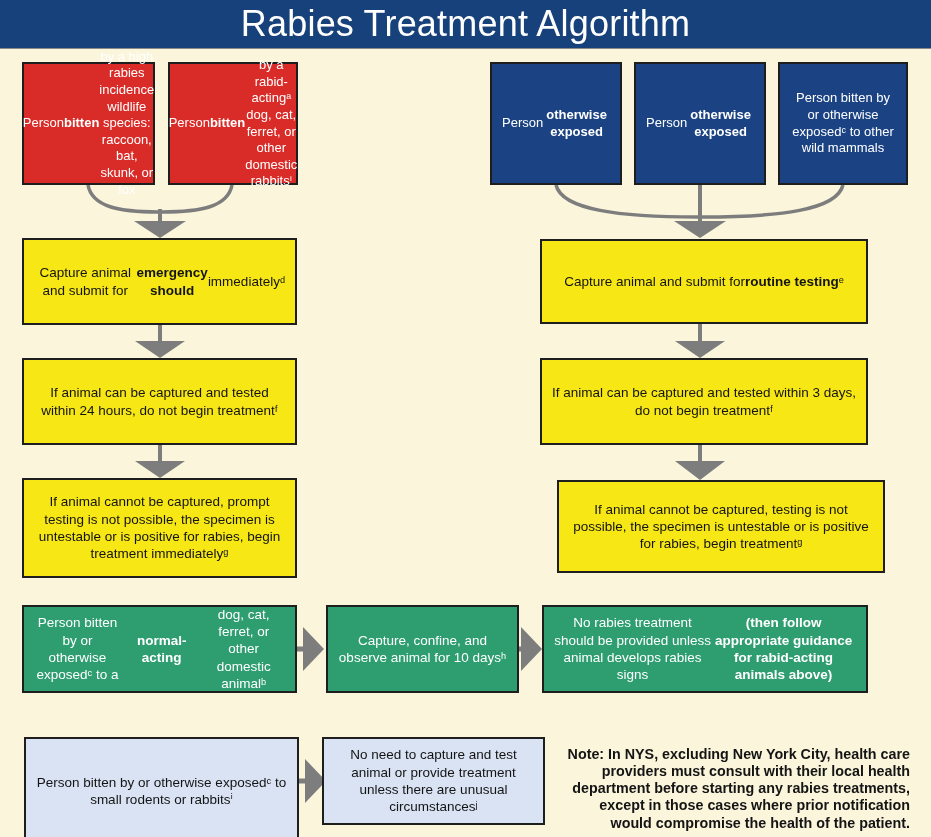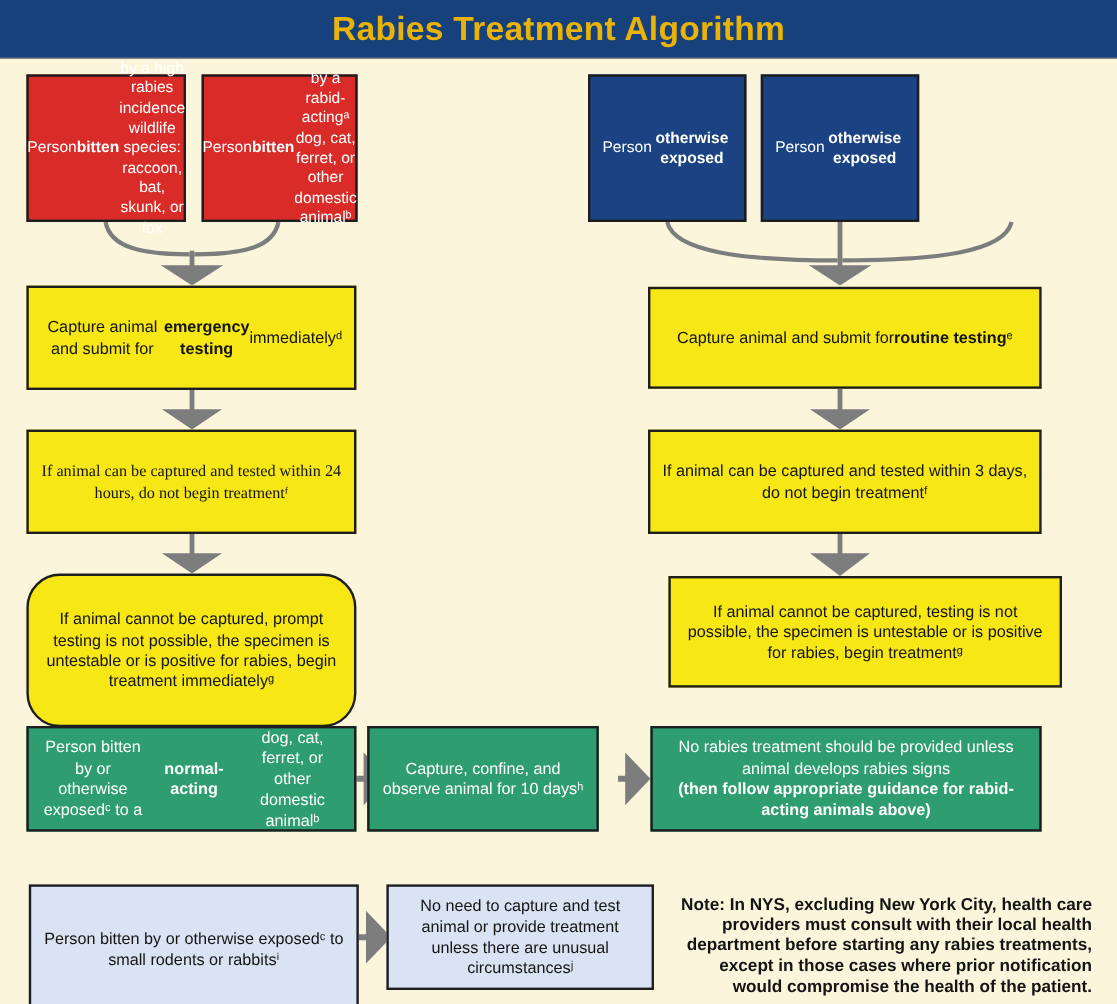--- a/index.html
+++ b/index.html
@@ -1,48 +1,48 @@
 <!DOCTYPE html>
 <html style="--bg: #FAF5DB; --header: #17417A; --navy: #1B4383; --red: #D92C28; --yellow: #F7E715; --green: #2E9E71; --lightblue: #D9E3F3; --arrow: #7D7D7D; --border: #1E1E1E; --ink: #141414;"><head>
 <meta charset="utf-8">
 <style>
   html,body{margin:0;padding:0;}
   body{font-family:"Liberation Sans","DejaVu Sans",sans-serif;}
   #stage{position:relative;width:931px;height:837px;background:var(--bg);overflow:hidden;}
   #header{position:absolute;left:0;top:0;width:931px;height:48px;background:var(--header);
     display:flex;align-items:center;justify-content:center;border-bottom:1px solid #8a8a8a;}
-  #title{color:#eab308;font-size:28px;font-weight:bold;letter-spacing:.2px;}
+  #title{color:#ffffff;font-size:36px;font-weight:normal;letter-spacing:.2px;}
   .arrows{position:absolute;left:0;top:0;pointer-events:none;}
   .arrows .ln{fill:none;stroke:var(--arrow);stroke-width:3.5px;}
   .arrows .stem{stroke:var(--arrow);stroke-width:4px;}
   .arrows .stemh{stroke:var(--arrow);stroke-width:5px;}
   .arrows .head{fill:var(--arrow);stroke:none;}
   .box{position:absolute;box-sizing:border-box;border:2px solid var(--border);
     display:flex;align-items:center;justify-content:center;text-align:center;
     padding:6px 10px;font-size:13.5px;line-height:1.28;}
   .red{background:var(--red);color:#fff;font-size:13px;}
   .navy{background:var(--navy);color:#fff;font-size:13px;}
   .yellow{background:var(--yellow);color:var(--ink);}
   .green{background:var(--green);color:#fff;}
   .lightblue{background:var(--lightblue);color:var(--ink);}
   .b{font-weight:bold;}
   #red1{left:22px;top:62px;width:133px;height:123px;}
   #red2{left:168px;top:62px;width:130px;height:123px;}
   #blue1{left:490px;top:62px;width:132px;height:123px;}
   #blue2{left:634px;top:62px;width:132px;height:123px;}
   #blue3{left:778px;top:62px;width:130px;height:123px;}
   #ly1{left:22px;top:238px;width:275px;height:87px;}
-  #ly2{left:22px;top:358px;width:275px;height:87px;font-family:Liberation Serif, serif;}
-  #ly3{left:22px;top:478px;width:275px;height:128px;border-radius:28px;}
+  #ly2{left:22px;top:358px;width:275px;height:87px;}
+  #ly3{left:22px;top:478px;width:275px;height:100px;}
   #ry1{left:540px;top:239px;width:328px;height:85px;}
   #ry2{left:540px;top:358px;width:328px;height:87px;justify-content:center;}
   #ry3{left:540px;top:480px;width:328px;height:93px;margin-left:17px;}
   #g1{left:22px;top:605px;width:275px;height:88px;gap:16px;}
-  #g2{left:306px;top:605px;width:193px;height:88px;text-align:center;}
-  #g3{left:542px;top:605px;width:326px;height:88px;flex-direction:column;}
+  #g2{left:326px;top:605px;width:193px;height:88px;text-align:center;}
+  #g3{left:542px;top:605px;width:326px;height:88px;}
   #lb1{left:24px;top:737px;width:275px;height:108px;}
   #lb2{left:322px;top:737px;width:223px;height:88px;}
   #note{position:absolute;left:558px;top:746px;width:352px;font-size:14.3px;
     line-height:1.2;color:var(--ink);font-weight:bold;text-align:right;}
 </style>
 </head>
 <body>
 
 <div id="stage">
 
@@ -94,34 +94,37 @@
   </svg>
 
   <div id="red1" class="box red">
       <span>Person </span>
       <span class="b">bitten</span>
       <span> by a high rabies incidence wildlife species: raccoon, bat, skunk, or fox</span>
     </div>
   <div id="red2" class="box red">
       <span>Person </span>
       <span class="b">bitten</span>
-      <span> by a rabid-actingᵃ dog, cat, ferret, or other domestic animalᵇ</span>
+      <span> by a rabid-actingᵃ dog, cat, ferret, or other domestic rabbitsⁱ</span>
     </div>
   <div id="blue1" class="box navy">
       <span>Person </span>
       <span class="b">otherwise exposed</span>
     </div>
   <div id="blue2" class="box navy">
       <span>Person </span>
       <span class="b">otherwise exposed</span>
     </div>
+  <div id="blue3" class="box navy">
+      <span>Person bitten by or otherwise exposedᶜ to other wild mammals</span>
+    </div>
 
   <div id="ly1" class="box yellow">
       <span>Capture animal and submit for </span>
-      <span class="b">emergency testing</span>
+      <span class="b">emergency should</span>
       <span> immediatelyᵈ</span>
     </div>
   <div id="ly2" class="box yellow">
       <span>If animal can be captured and tested within 24 hours, do not begin treatmentᶠ</span>
     </div>
   <div id="ly3" class="box yellow">
       <span>If animal cannot be captured, prompt testing is not possible, the specimen is untestable or is positive for rabies, begin treatment immediatelyᵍ</span>
     </div>
 
   <div id="ry1" class="box yellow">

